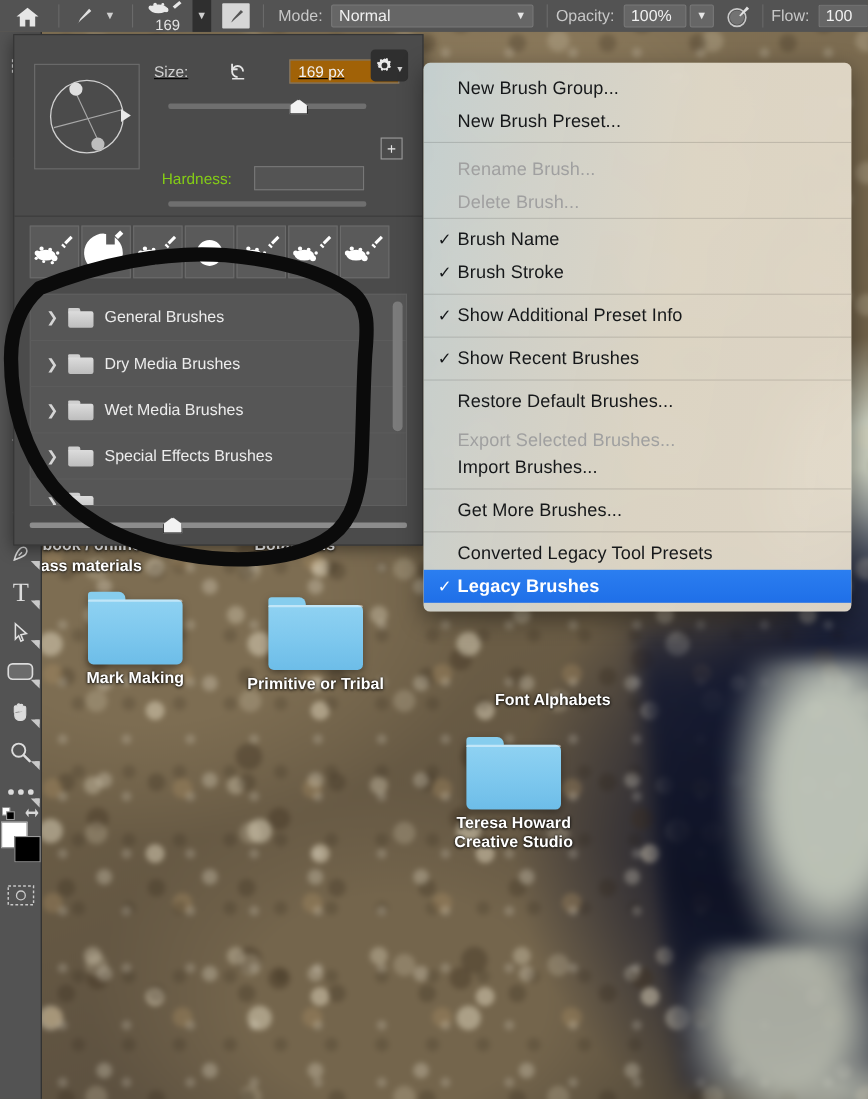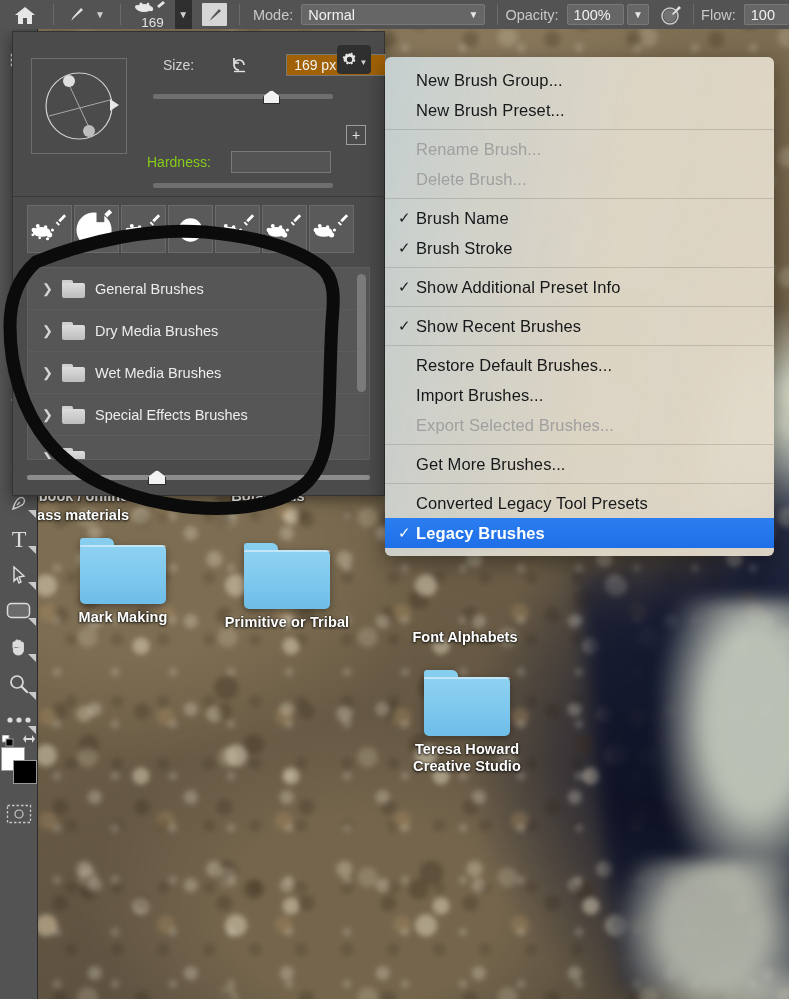--- a/index.html
+++ b/index.html
@@ -249,21 +249,21 @@
     background:linear-gradient(100deg, rgba(201,214,216,.93) 0%, rgba(214,216,210,.93) 24%, rgba(226,219,203,.94) 55%, rgba(228,219,203,.95) 100%);
     backdrop-filter:blur(18px);
   }
   .mi{
     height:28px; display:flex; align-items:center; padding-left:14px;
     color:#16181a; font-size:16.5px; letter-spacing:.1px;
   }
   .mi .chk{ width:18px; font-size:15px; color:#16181a; margin-left:-1px; }
   .mi .chk.blank{ color:transparent; }
   .mi.tall{ height:30px; }
-  .mi.disabled{ color:#a0a0a0; }
+  .mi.disabled{ color:#a0a0a0;align-items:flex-end; }
   .mi.sel{ background:linear-gradient(180deg,#2b7ef0,#1f6fe8); color:#fff; }
   .mi.sel .chk{ color:#fff; }
   .msep{ height:1px; background:rgba(0,0,0,.13); margin:4px 0; }
   .mpad-top{ height:8px; }
   .mpad-bot{ height:8px; }
 </style>
 </head>
 <body>
 
 <div id="desktop">
@@ -278,21 +278,21 @@
   </div>
 </div>
 
 <div class="desk-label-only" style="left:-53px; top:487px; width:260px;">
   <span style="white-space:pre-line">e-book / online
 class materials</span>
 </div>
 <div class="desk-label-only" style="left:178px; top:487px; width:180px;">
   <span style="white-space:pre-line">Botanicals</span>
 </div>
-<div class="desk-label-only" style="left:375px; top:628px; width:180px; text-align:center;">
+<div class="desk-label-only" style="left:375px; top:628px; width:180px; text-align:right;">
   <span style="white-space:pre-line">Font Alphabets</span>
 </div>
 
 <div class="desk-icon" style="left:58px; top:538px;">
   <div class="folder">
     <div class="tab"></div>
       <div class="body"></div>
   </div>
   <div class="desk-label">Mark Making</div>
 </div>
@@ -478,21 +478,21 @@
       <svg width="94" height="94" viewBox="0 0 94 94">
         <circle cx="47" cy="47" r="33" fill="none" stroke="#d0d0d0" stroke-width="1.2"></circle>
         <line x1="33" y1="17" x2="61" y2="77" stroke="#a8a8a8" stroke-width="1"></line>
         <line x1="17" y1="57" x2="78" y2="41" stroke="#a8a8a8" stroke-width="1"></line>
         <circle cx="37" cy="22" r="6" fill="#dedede"></circle>
         <circle cx="57" cy="72" r="6" fill="#bdbdbd"></circle>
         <path d="M78 40l9 6-9 6z" fill="#e8e8e8"></path>
       </svg>
     </div>
 
-    <div class="bp-row" style="left:150px; top:22px; gap:36px;">
+    <div class="bp-row" style="left:127px; top:22px; gap:36px;text-decoration:underline;">
       <span class="bp-lbl">Size:</span>
       <span class="bp-reset">
         <svg width="20" height="18">
             <path d="M14 9a5 5 0 10-5 5" fill="none" stroke="#e4e4e4" stroke-width="1.7"></path>
             <path d="M4 2v5h5" fill="none" stroke="#e4e4e4" stroke-width="1.7"></path>
             <line x1="4" y1="15.5" x2="15" y2="15.5" stroke="#e4e4e4" stroke-width="1.4"></line>
           </svg>
       </span>
       <span class="bp-input">169 px</span>
     </div>
@@ -767,27 +767,27 @@
     <span class="chk">✓</span>
     <span>Show Recent Brushes</span>
   </div>
 
   <div class="msep"></div>
 
   <div class="mi tall">
     <span class="chk blank">✓</span>
     <span>Restore Default Brushes...</span>
   </div>
+  <div class="mi tall disabled">
+    <span class="chk blank">✓</span>
+    <span>Export Selected Brushes...</span>
+  </div>
   <div class="mi tall">
     <span class="chk blank">✓</span>
     <span>Import Brushes...</span>
-  </div>
-  <div class="mi tall disabled">
-    <span class="chk blank">✓</span>
-    <span>Export Selected Brushes...</span>
   </div>
 
   <div class="msep"></div>
 
   <div class="mi tall">
     <span class="chk blank">✓</span>
     <span>Get More Brushes...</span>
   </div>
 
   <div class="msep"></div>

